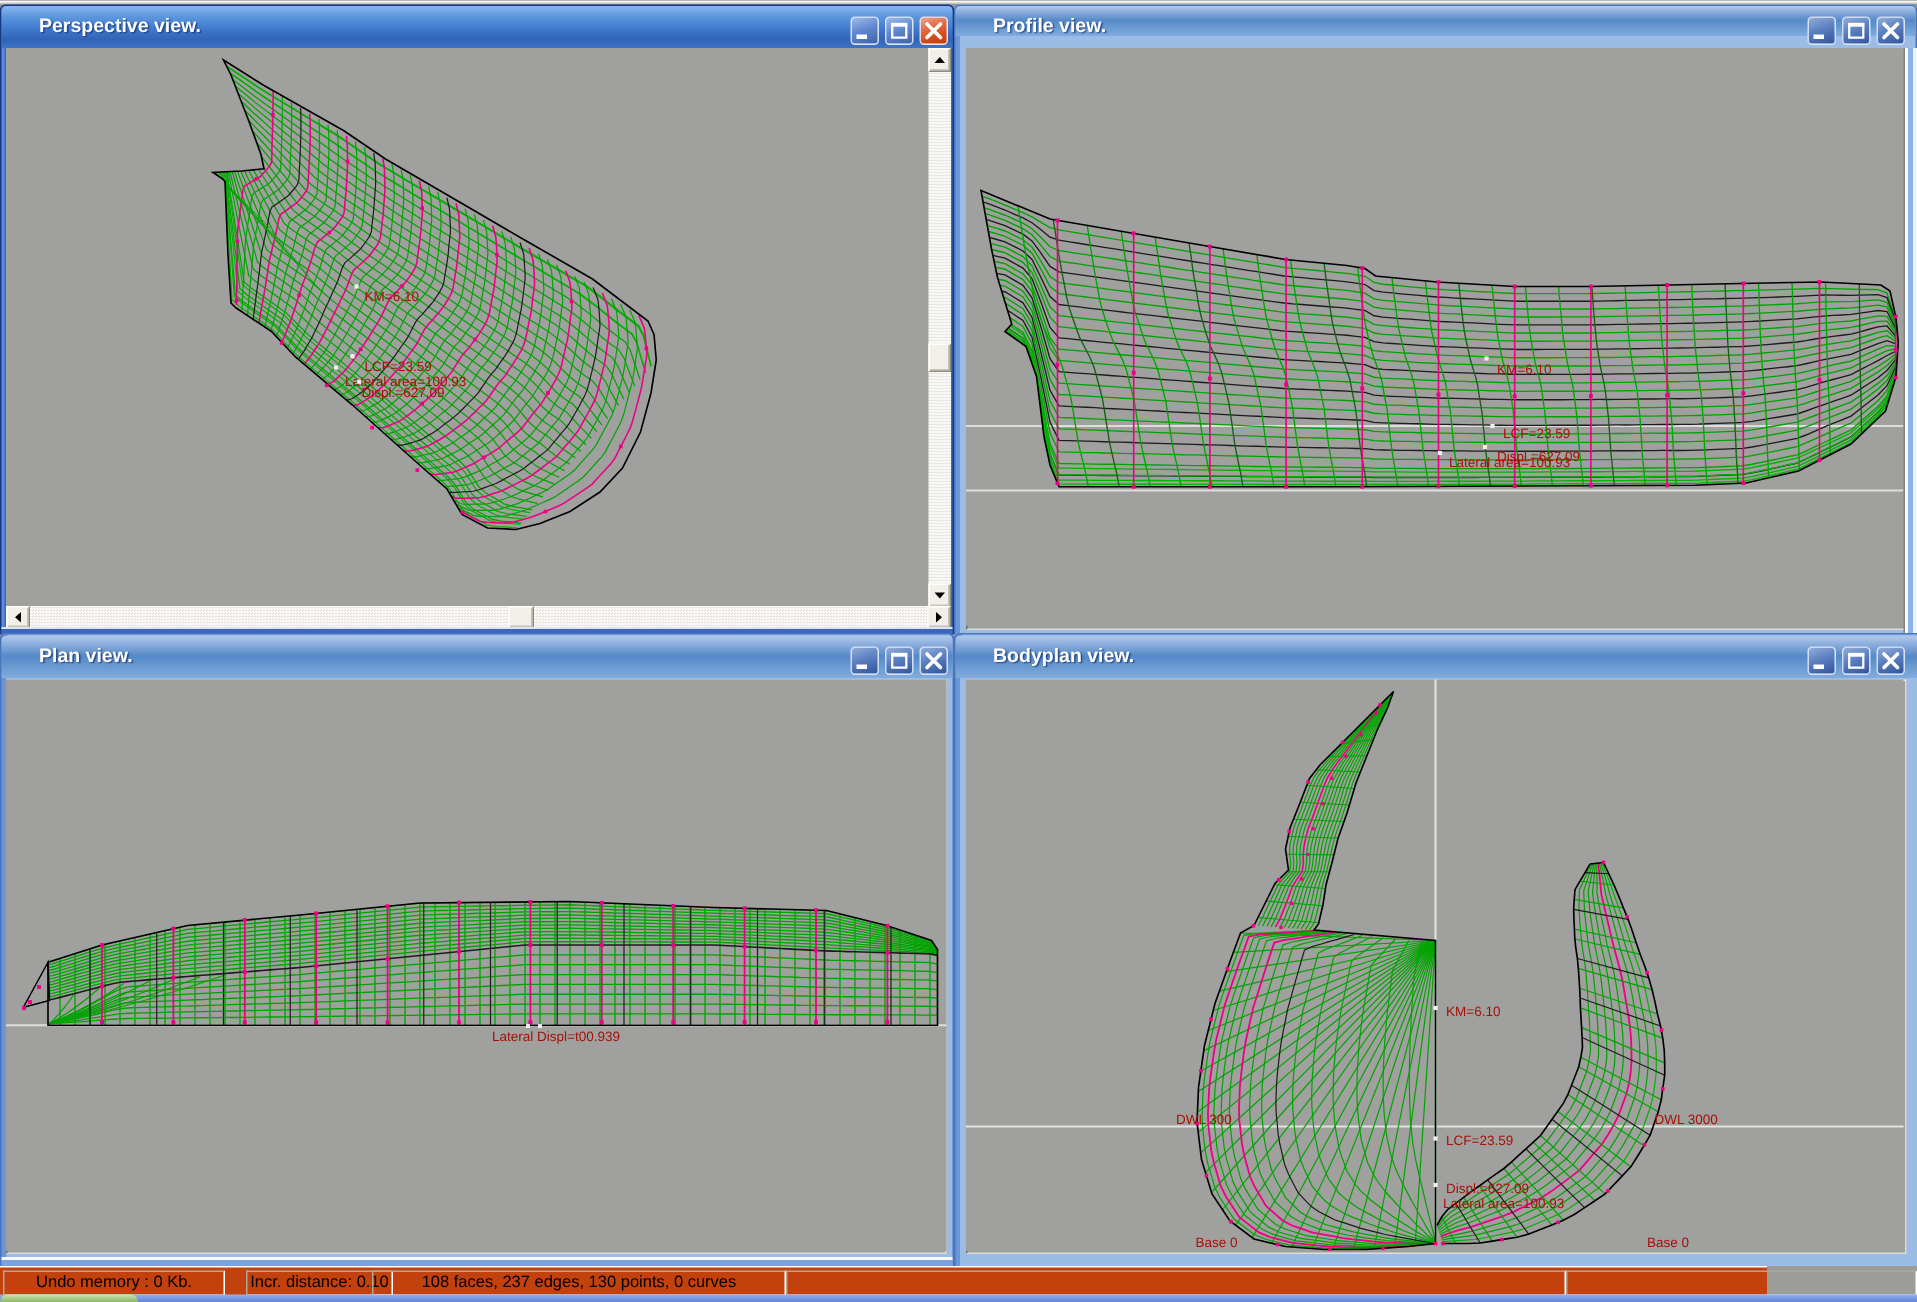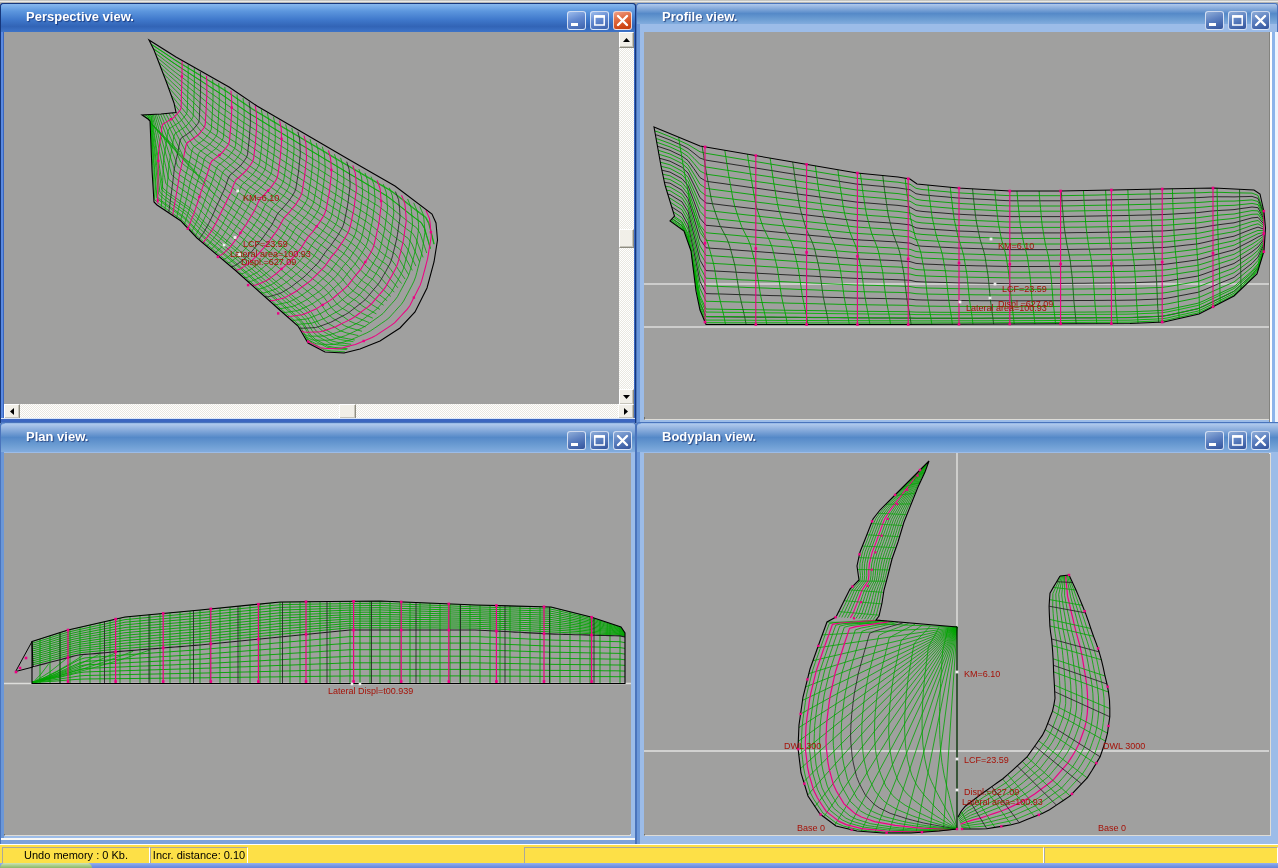--- a/index.html
+++ b/index.html
@@ -678,19 +678,20 @@
       <text x="964" y="677" font-size="9" fill="#a51208">KM=6.10</text>
       <text x="964" y="763" font-size="9" fill="#a51208">LCF=23.59</text>
       <text x="964" y="795" font-size="9" fill="#a51208">Displ.=627.09</text>
       <text x="962" y="805" font-size="9" fill="#a51208">Lateral area=100.93</text>
       <rect x="955.6" y="670.6" width="2.8" height="2.8" fill="#f0f0f0"></rect>
       <rect x="955.6" y="757.6" width="2.8" height="2.8" fill="#f0f0f0"></rect>
       <rect x="955.6" y="788.6" width="2.8" height="2.8" fill="#f0f0f0"></rect>
     </svg>
 <div style="position:absolute;right:0;top:29px;bottom:0;width:9px;background:linear-gradient(90deg,#83837f 0,#83837f 1px,#fdfdfd 1px,#fdfdfd 3px,#8cb4ea 3px,#8cb4ea 6.5px,#eef4fd 6.5px,#eef4fd 9px);"></div>
 </div>
-<div style="position:absolute;left:0;top:844px;width:1278px;height:19px;background:#fde047;border-top:1px solid #fff;">
+<div style="position:absolute;left:0;top:844px;width:1178px;height:19px;background:#c2410c;border-top:1px solid #fff;">
     <div style="position:absolute;left:2px;top:2px;width:146px;height:15px;border:1px solid #aca899;border-right-color:#fff;border-bottom-color:#fff;font:11px 'Liberation Sans',sans-serif;color:#000;text-align:center;line-height:14px;overflow:hidden;">Undo memory : 0 Kb.</div>
-    <div style="position:absolute;left:150px;top:2px;width:96px;height:15px;border:1px solid #aca899;border-right-color:#fff;border-bottom-color:#fff;font:11px 'Liberation Sans',sans-serif;color:#000;text-align:center;line-height:14px;overflow:hidden;">Incr. distance: 0.10</div>
+    <div style="position:absolute;left:164px;top:2px;width:96px;height:15px;border:1px solid #aca899;border-right-color:#fff;border-bottom-color:#fff;font:11px 'Liberation Sans',sans-serif;color:#000;text-align:center;line-height:14px;overflow:hidden;">Incr. distance: 0.10</div>
+    <div style="position:absolute;left:248px;top:2px;width:274px;height:15px;border:1px solid #aca899;border-right-color:#fff;border-bottom-color:#fff;font:11px 'Liberation Sans',sans-serif;color:#000;text-align:center;line-height:14px;overflow:hidden;">108 faces, 237 edges, 130 points, 0 curves</div>
     <div style="position:absolute;left:524px;top:2px;width:518px;height:15px;border:1px solid #aca899;border-right-color:#fff;border-bottom-color:#fff;font:11px 'Liberation Sans',sans-serif;color:#000;text-align:center;line-height:14px;overflow:hidden;"></div>
     <div style="position:absolute;left:1044px;top:2px;width:232px;height:15px;border:1px solid #aca899;border-right-color:#fff;border-bottom-color:#fff;font:11px 'Liberation Sans',sans-serif;color:#000;text-align:center;line-height:14px;overflow:hidden;"></div>
   </div>
 <div style="position:absolute;left:0;top:863px;width:1278px;height:5px;background:linear-gradient(180deg,#97b2ee 0%,#7b9ae6 45%,#6485dd 100%);"></div>
 <div style="position:absolute;left:0;top:863px;width:92px;height:5px;border-radius:5px 5px 0 0;background:linear-gradient(180deg,#cfe3b7 0%,#a7cc86 55%,#8cb868 100%);"></div>
 </body></html>

